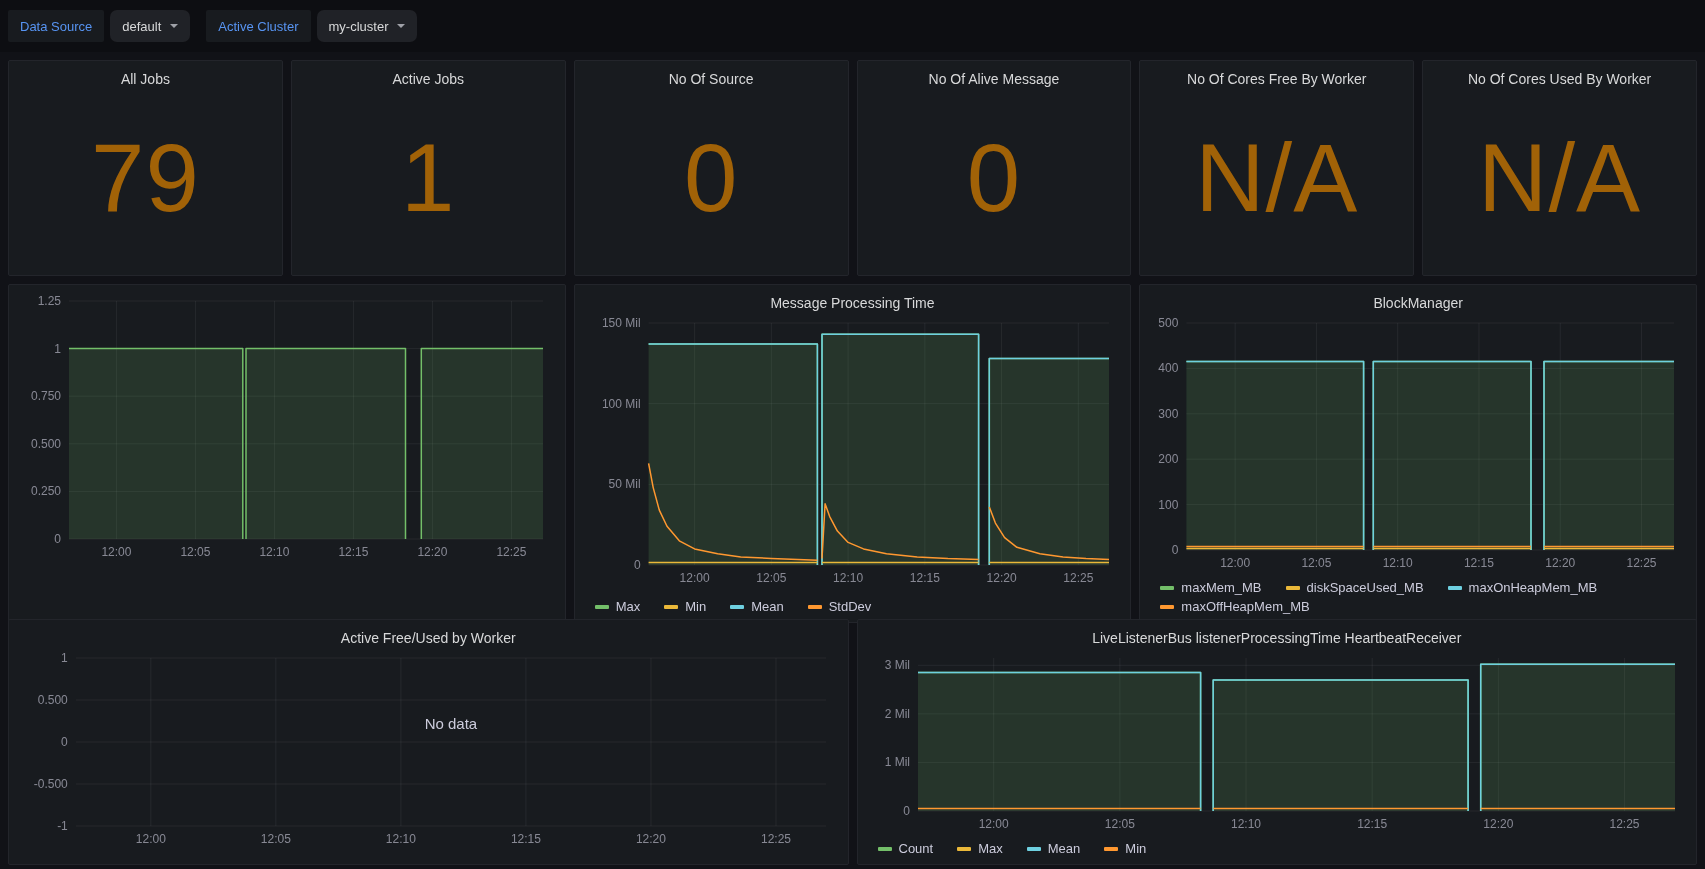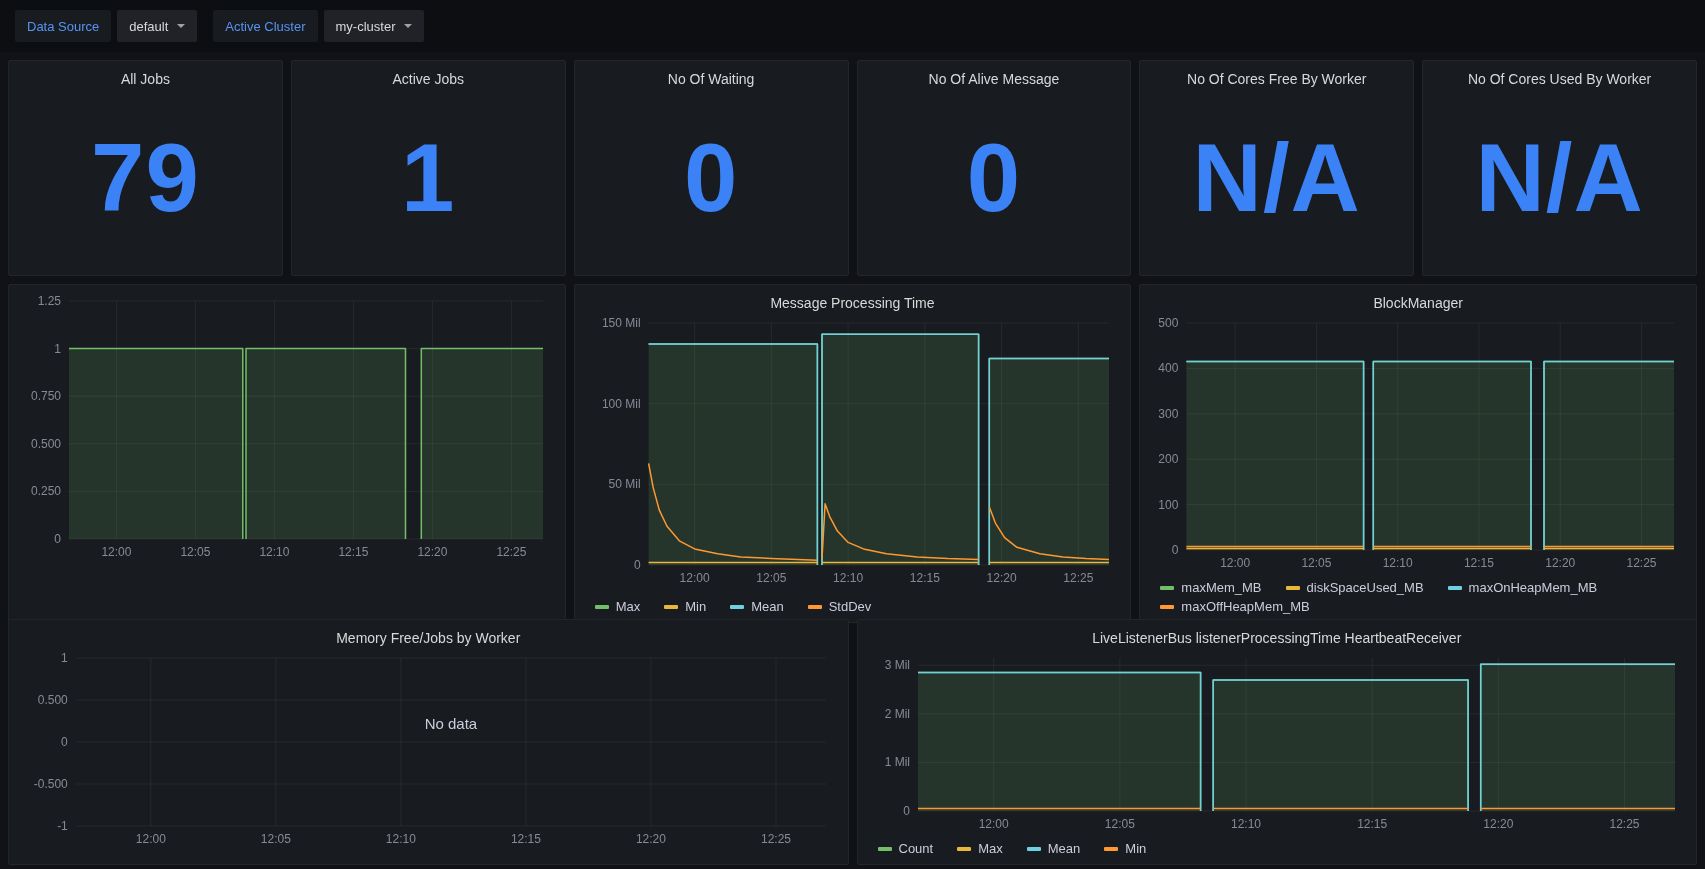--- a/index.html
+++ b/index.html
@@ -2,35 +2,35 @@
 <html><head>
 <meta charset="utf-8">
 <style>
   * { margin:0; padding:0; box-sizing:border-box; }
   html,body {
     width:1705px; height:869px; overflow:hidden;
     background:#111217; color:#CCCCDC;
     font-family:"Liberation Sans", sans-serif;
   }
   
-  .topbar { height:52px; background:#0d0e12; display:flex; align-items:center; padding:0 15px; }
+  .topbar { height:52px; background:#0d0e12; display:flex; align-items:center; padding:0 8px; }
   .var-group { display:flex; gap:6px; margin-right:16px; }
   .chip { height:32px; display:flex; align-items:center; padding:0 12px; border-radius:2px; font-size:13px; white-space:nowrap; }
   .chip.label { background:#181B1F; color:#5794F2; font-weight:500; }
-  .chip.select { background:#202227; color:#D8D9DA; gap:9px; cursor:pointer; }
+  .chip.select { background:#202227; color:#D8D9DA; gap:9px; cursor:pointer;border-radius:7px; }
   .caret { width:0; height:0; border-left:4px solid transparent; border-right:4px solid transparent; border-top:4px solid #9FA1A8; }
   
   .dash { padding:8px; display:flex; flex-direction:column; gap:8px; }
   .row { display:grid; gap:8px; }
   .row1 { grid-template-columns:repeat(6,1fr); height:216px; }
   .row2 { grid-template-columns:1fr 1fr 1fr; height:327px; }
   .row3 { grid-template-columns:1fr 1fr; height:238px; }
   .panel { background:#181B1F; border:1px solid #23252B; border-radius:2px; display:flex; flex-direction:column; padding:6px 10px 8px; min-width:0; }
   .panel-title { font-size:14px; font-weight:500; color:#D8D9DA; text-align:center; padding:4px 0 2px; cursor:pointer; white-space:nowrap; overflow:hidden; }
-  .stat-value { flex:1; display:flex; align-items:center; justify-content:center; font-size:96px; font-weight:700; color:#3b82f6; line-height:1; letter-spacing:1px; }
+  .stat-value { flex:1; display:flex; align-items:center; justify-content:center; font-size:96px; font-weight:400; color:#a16207; line-height:1; letter-spacing:1px; }
   .chart { flex:1; min-height:0; }
   .legend { display:flex; flex-wrap:wrap; column-gap:24px; row-gap:4px; padding:4px 2px 0 10px; }
   .legend-item { display:flex; align-items:center; gap:7px; font-size:13px; color:#CCCCDC; cursor:pointer; }
   .legend-item i { width:14px; height:4px; border-radius:1px; display:inline-block; }
 </style>
 </head>
 <body>
 
 <header class="topbar">
   <div class="var-group">
@@ -54,21 +54,21 @@
   <div class="row row1">
     <section class="panel">
       <h2 class="panel-title">All Jobs</h2>
       <div class="stat-value">79</div>
     </section>
     <section class="panel">
       <h2 class="panel-title">Active Jobs</h2>
       <div class="stat-value">1</div>
     </section>
     <section class="panel">
-      <h2 class="panel-title">No Of Waiting</h2>
+      <h2 class="panel-title">No Of Source</h2>
       <div class="stat-value">0</div>
     </section>
     <section class="panel">
       <h2 class="panel-title">No Of Alive Message</h2>
       <div class="stat-value">0</div>
     </section>
     <section class="panel">
       <h2 class="panel-title">No Of Cores Free By Worker</h2>
       <div class="stat-value">N/A</div>
     </section>
@@ -230,21 +230,21 @@
           <span class="legend-item">
             <i style="background: rgb(255, 152, 48);"></i>
             <span>maxOffHeapMem_MB</span>
           </span>
         </div>
     </section>
   </div>
 
   <div class="row row3">
     <section class="panel">
-      <h2 class="panel-title">Memory Free/Jobs by Worker</h2>
+      <h2 class="panel-title">Active Free/Used by Worker</h2>
       <div class="chart"><svg width="819" height="200" font-family="'Liberation Sans', sans-serif" font-size="12">
             <line x1="131.82" y1="10" x2="131.82" y2="178" stroke="rgba(204,204,220,0.08)"></line>
             <text x="131.82" y="195" fill="rgba(204,204,220,0.62)" text-anchor="middle">12:00</text>
             <line x1="256.85333333333335" y1="10" x2="256.85333333333335" y2="178" stroke="rgba(204,204,220,0.08)"></line>
             <text x="256.85333333333335" y="195" fill="rgba(204,204,220,0.62)" text-anchor="middle">12:05</text>
             <line x1="381.8866666666667" y1="10" x2="381.8866666666667" y2="178" stroke="rgba(204,204,220,0.08)"></line>
             <text x="381.8866666666667" y="195" fill="rgba(204,204,220,0.62)" text-anchor="middle">12:10</text>
             <line x1="506.92" y1="10" x2="506.92" y2="178" stroke="rgba(204,204,220,0.08)"></line>
             <text x="506.92" y="195" fill="rgba(204,204,220,0.62)" text-anchor="middle">12:15</text>
             <line x1="631.9533333333334" y1="10" x2="631.9533333333334" y2="178" stroke="rgba(204,204,220,0.08)"></line>

